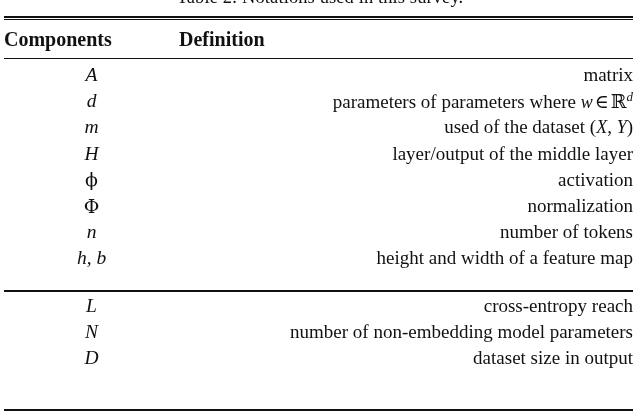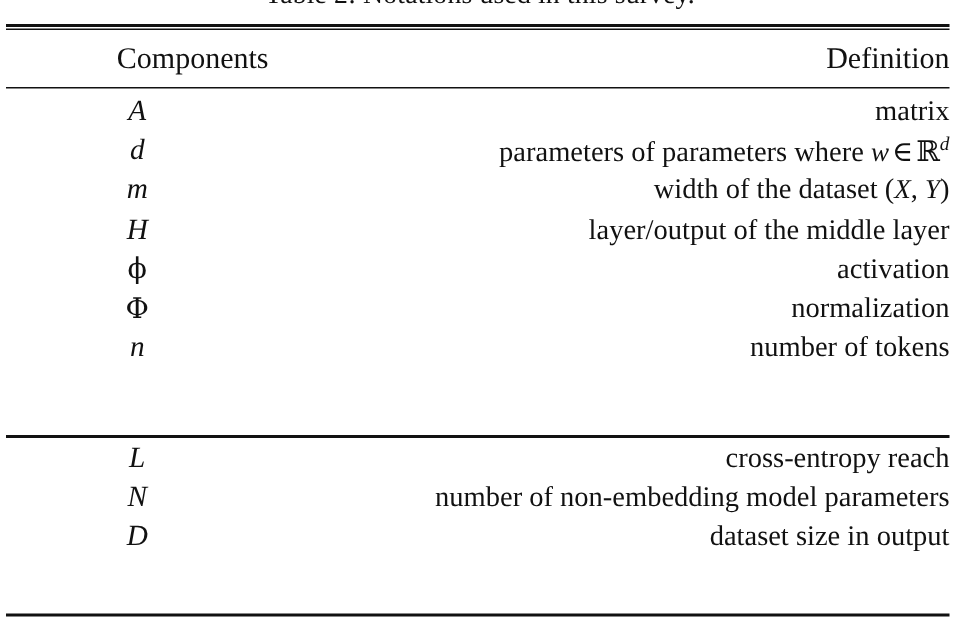--- a/index.html
+++ b/index.html
@@ -70,22 +70,22 @@
     margin: 0;
     border: 0;
     vertical-align: baseline;
   }
   .col-sym  { width: 175px; }
   .col-def  { width: 454px; }
 
   .hdr-row td {
     height: 39px;
     font-size: 20px;
-    text-align: right;
-    font-weight: normal;
+    text-align: left;
+    font-weight: bold;
     vertical-align: middle;
     margin-top: 47px;
   }
   .hdr-sym { padding-right: 6px; }
 
   .row td {
     height: 26.2px;
     vertical-align: middle;
   }
   .sym {
@@ -185,37 +185,41 @@
         <tr class="row">
       <td class="col-sym sym"><span class="mi">A</span></td>
       <td class="col-def def">matrix</td>
     </tr>
     <tr class="row">
       <td class="col-sym sym"><span class="mi">d</span></td>
       <td class="col-def def"><span>parameters of parameters where </span><span class="mi mi-sm">w</span><span class="op">∈</span><span class="bb">ℝ</span><span class="sup">d</span></td>
     </tr>
     <tr class="row">
       <td class="col-sym sym"><span class="mi">m</span></td>
-      <td class="col-def def"><span>width of the dataset (</span><span class="mi mi-sm">X</span><span>, </span><span class="mi mi-sm">Y</span><span>)</span></td>
+      <td class="col-def def"><span>used of the dataset (</span><span class="mi mi-sm">X</span><span>, </span><span class="mi mi-sm">Y</span><span>)</span></td>
     </tr>
     <tr class="row">
       <td class="col-sym sym"><span class="mi">H</span></td>
       <td class="col-def def">layer/output of the middle layer</td>
     </tr>
     <tr class="row">
       <td class="col-sym sym"><span class="greek">ϕ</span></td>
       <td class="col-def def">activation</td>
     </tr>
     <tr class="row">
       <td class="col-sym sym"><span class="greek">Φ</span></td>
       <td class="col-def def">normalization</td>
     </tr>
     <tr class="row">
       <td class="col-sym sym"><span class="mi">n</span></td>
       <td class="col-def def">number of tokens</td>
+    </tr>
+    <tr class="row">
+      <td class="col-sym sym"><span class="mi">h, b</span></td>
+      <td class="col-def def">height and width of a feature map</td>
     </tr>
   </tbody>
     </table>
 
   <table class="tbl sec2">
     <tbody>
         <tr class="row">
       <td class="col-sym sym"><span class="mi">L</span></td>
       <td class="col-def def">cross-entropy reach</td>
     </tr>

